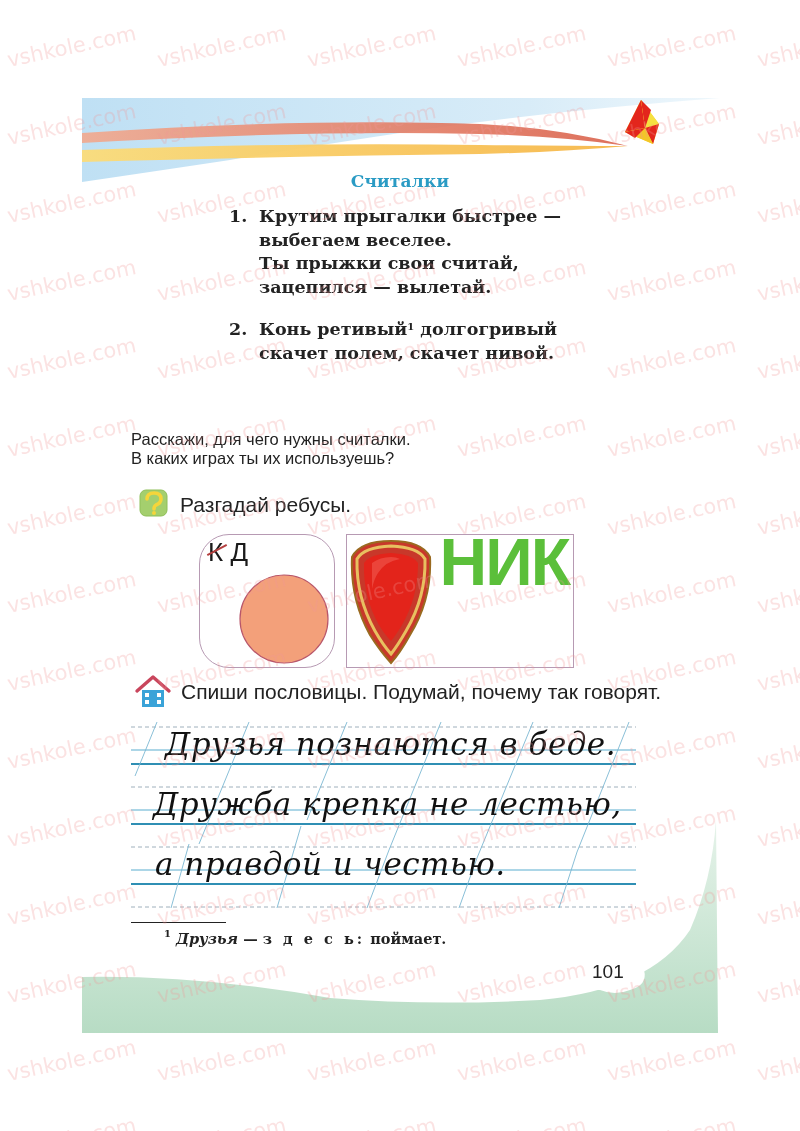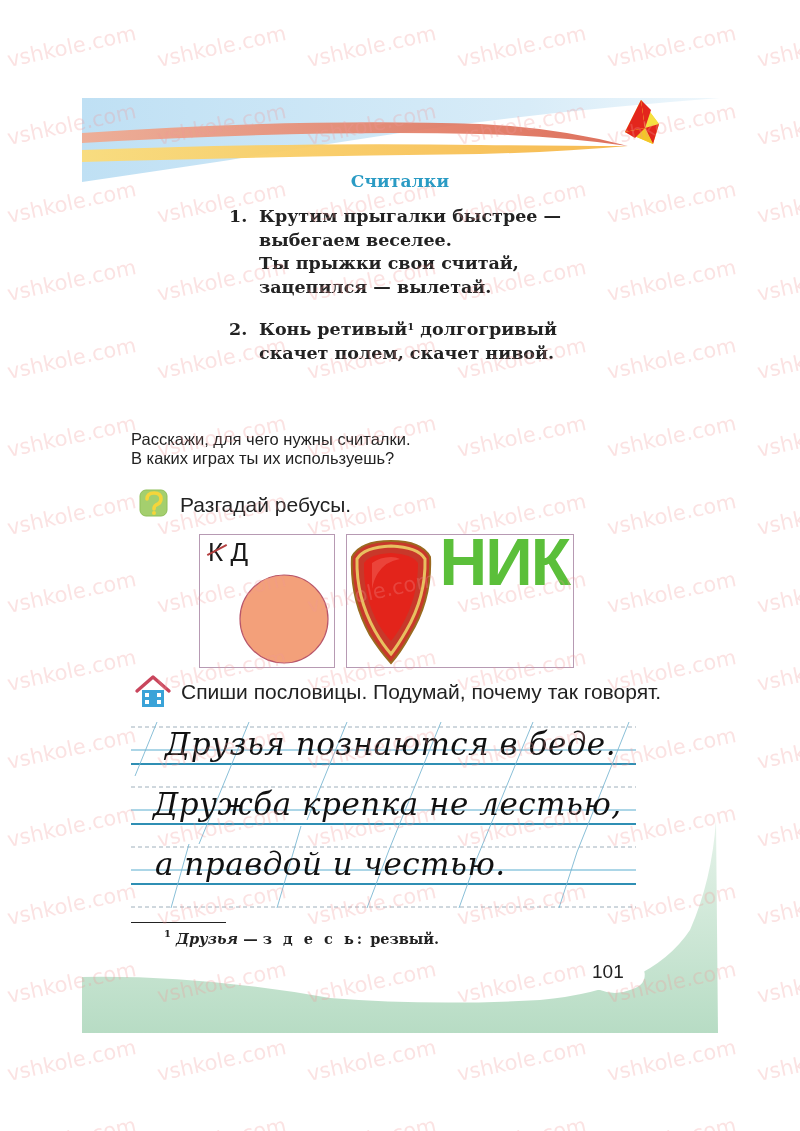--- a/index.html
+++ b/index.html
@@ -17,21 +17,21 @@
   .rhyme sup { font-size: 10px; vertical-align: top; position: relative; top: -3px; }
 
   .question { position: absolute; left: 131px; top: 430px; font-size: 16.5px; line-height: 19px; color: #222; }
   .question .line { white-space: nowrap; }
 
   .task { position: absolute; font-size: 21px; color: #222; white-space: nowrap; }
   .qicon { position: absolute; left: 139px; top: 488px; width: 30px; height: 29px; }
   .houseicon { position: absolute; left: 134px; top: 674px; width: 38px; height: 34px; }
 
   .rebus-box { position: absolute; border: 1px solid #b79ab3; background: #fff; }
-  .rebus1 { left: 199px; top: 534px; width: 134px; height: 132px; }
+  .rebus1 { left: 199px; top: 534px; width: 134px; height: 132px; border-radius: 30px; }
   .rebus2 { left: 346px; top: 534px; width: 226px; height: 132px; }
   .rebus-letters { position: absolute; left: 8px; top: 2px; font-size: 26px; color: #1a1a1a; font-weight: normal; }
   .rebus-letters .crossed { position: relative; display: inline-block; }
   .rebus-letters .crossed::after { content: ""; position: absolute; left: -2px; top: 12px; width: 22px; height: 2px; background: #b44040; transform: rotate(-28deg); }
   .nik { position: absolute; right: 4px; top: -6px; font-size: 66px; font-weight: bold; color: #5bbf3a; letter-spacing: -2px; line-height: 1; }
 
   .copy-area { position: absolute; left: 131px; top: 716px; width: 508px; height: 192px; }
   .cursive { position: absolute; font-family: "DejaVu Serif", serif; font-style: italic; font-size: 31px; color: #111; white-space: nowrap; letter-spacing: 0.5px; }
 
   .footnote-rule { position: absolute; left: 131px; top: 922px; width: 95px; height: 1px; background: #222; }
@@ -185,21 +185,21 @@
     </g>
   </svg>
   <div class="cursive" style="left:22px; top:70px;">Дружба крепка не лестью,</div>
   <div class="cursive" style="left:34px; top:10px;">Друзья познаются в беде.</div>
   <div class="cursive" style="left:24px; top:130px;text-align:right;">а правдой и честью.</div>
 </div>
 
 <div class="footnote-rule"></div>
 <div class="footnote">
   <sup>1</sup>
-  <span class="term">Друзья</span><span> — </span><span class="spaced">з д е с ь:</span><span> резвый.</span>
+  <span class="term">Друзья</span><span> — </span><span class="spaced">з д е с ь:</span><span> поймает.</span>
 </div>
 
 <div class="page-num">101</div>
 
 <div class="watermark-layer" id="wm-layer">
     <div class="wm" style="left: 10px; top: 48px;">vshkole.com</div>
     <div class="wm" style="left: 160px; top: 48px;">vshkole.com</div>
     <div class="wm" style="left: 310px; top: 48px;">vshkole.com</div>
     <div class="wm" style="left: 460px; top: 48px;">vshkole.com</div>
     <div class="wm" style="left: 610px; top: 48px;">vshkole.com</div>

